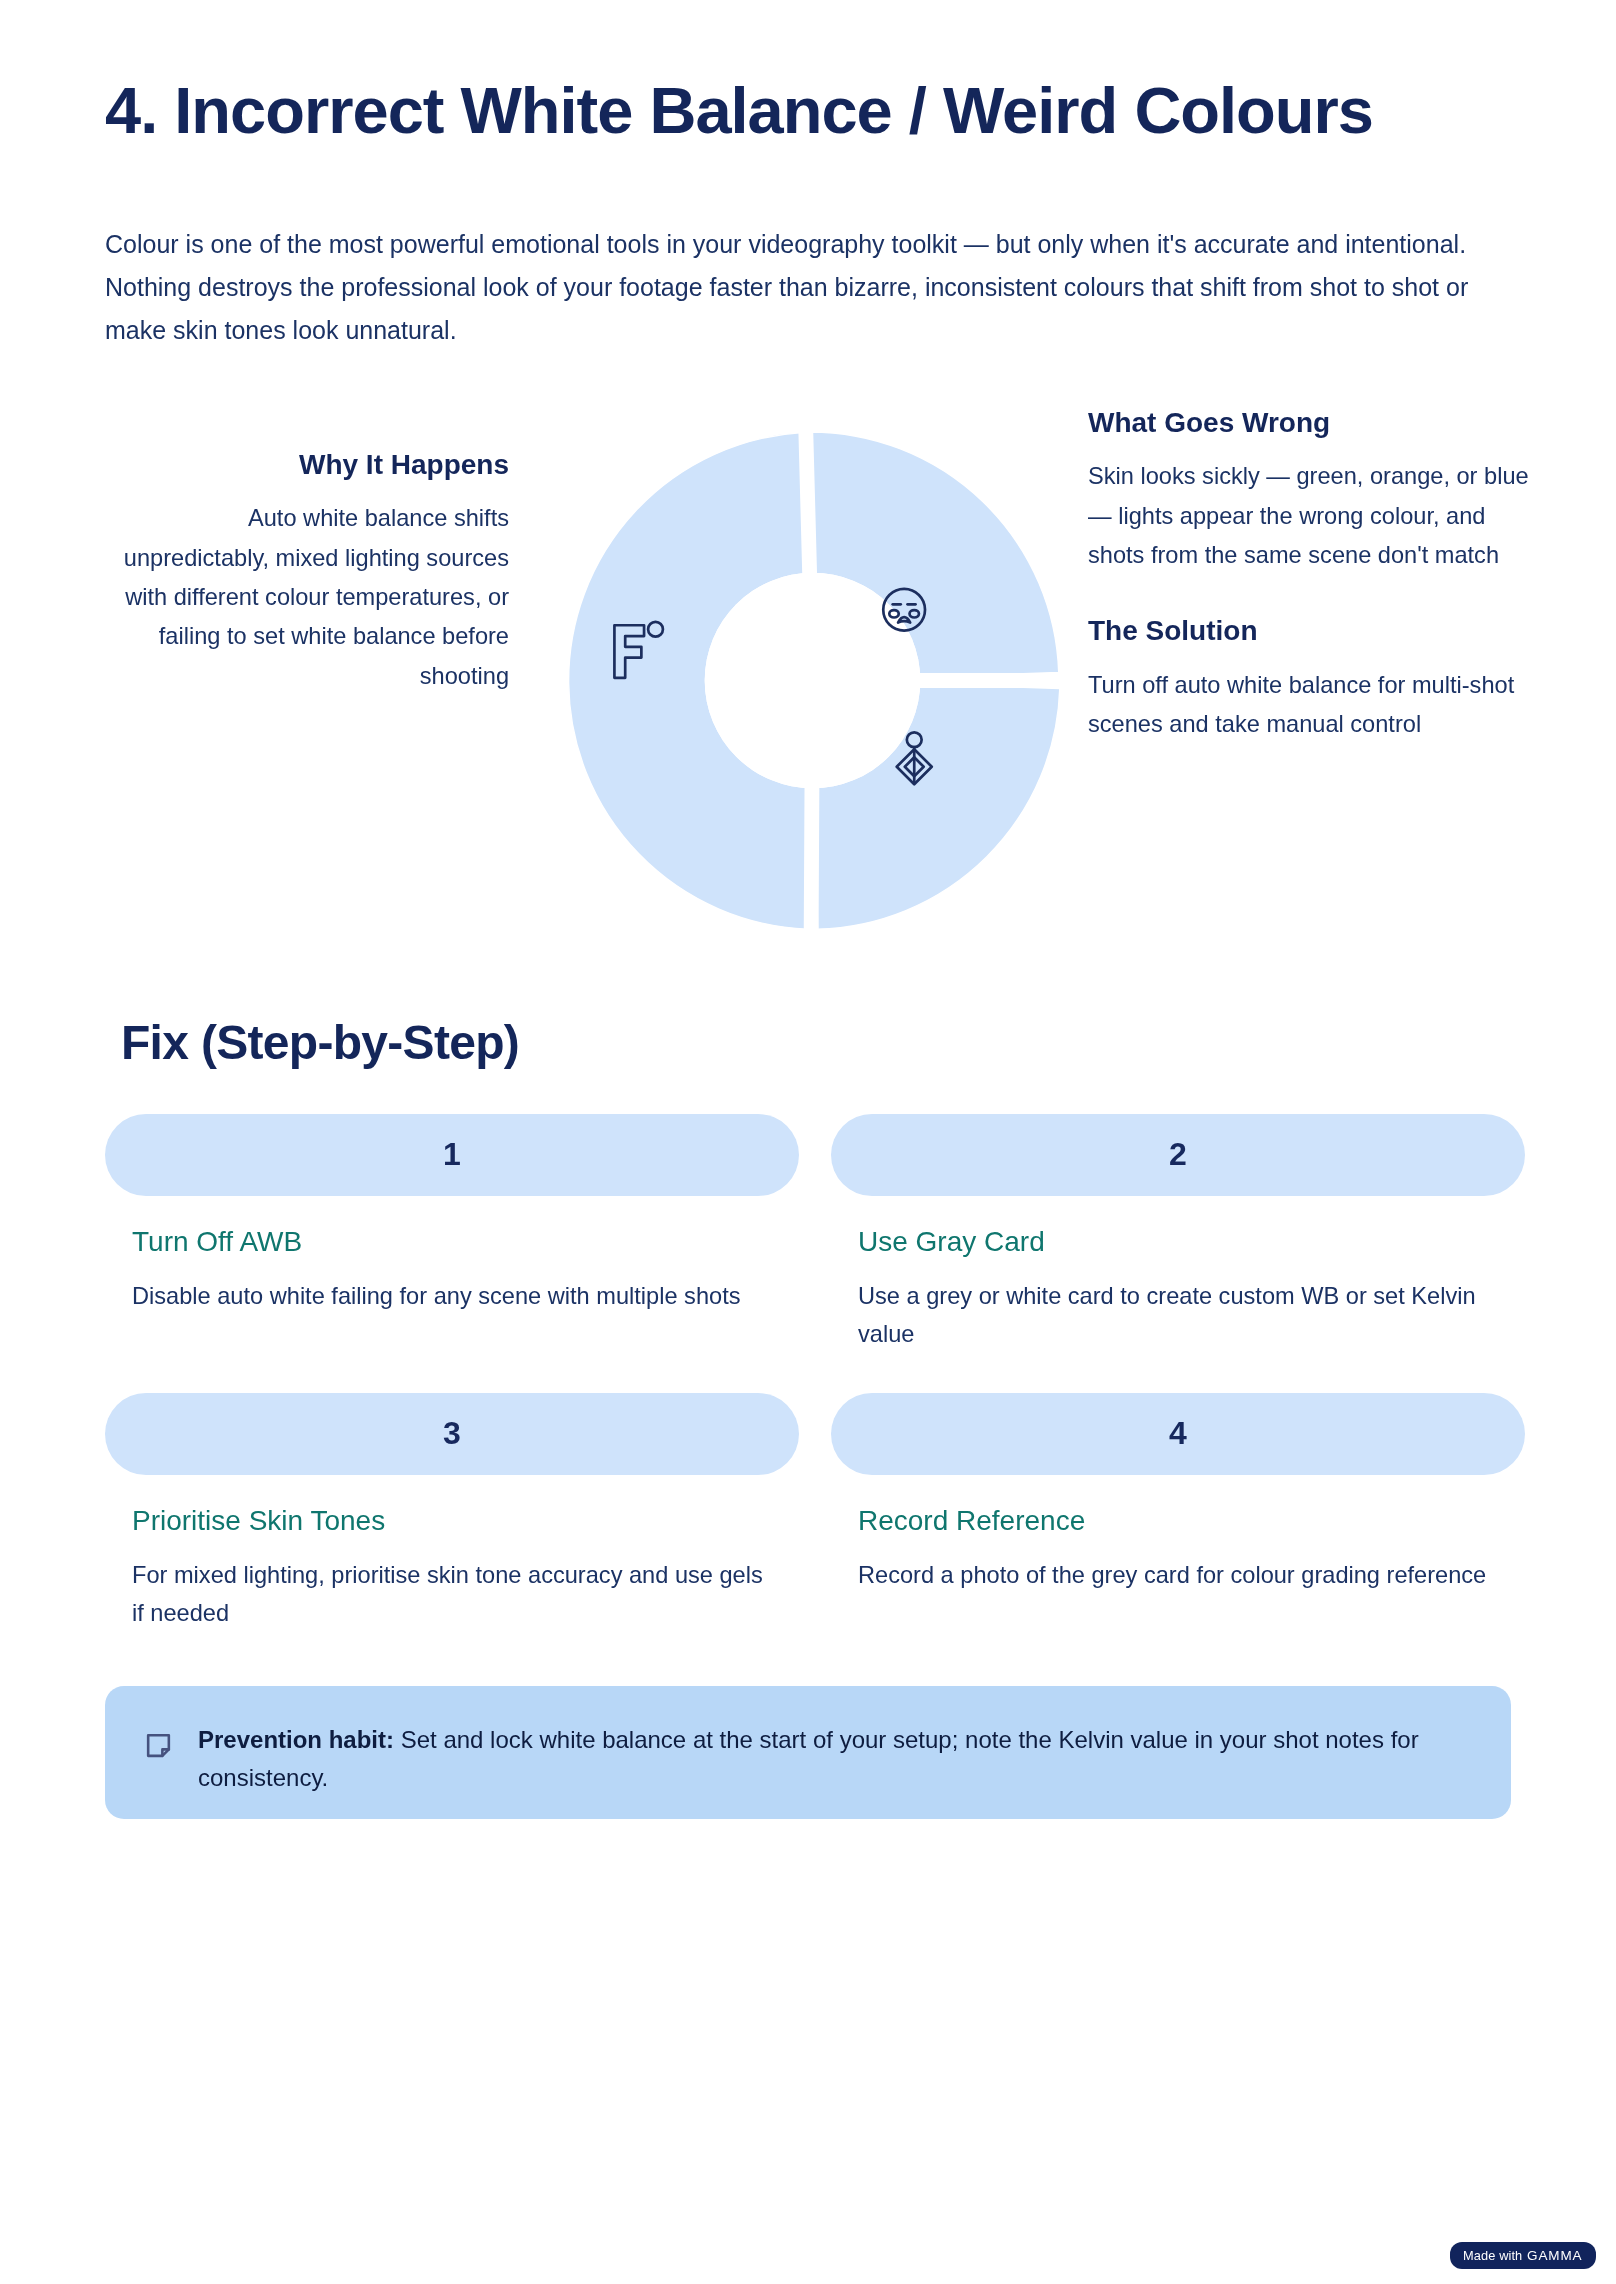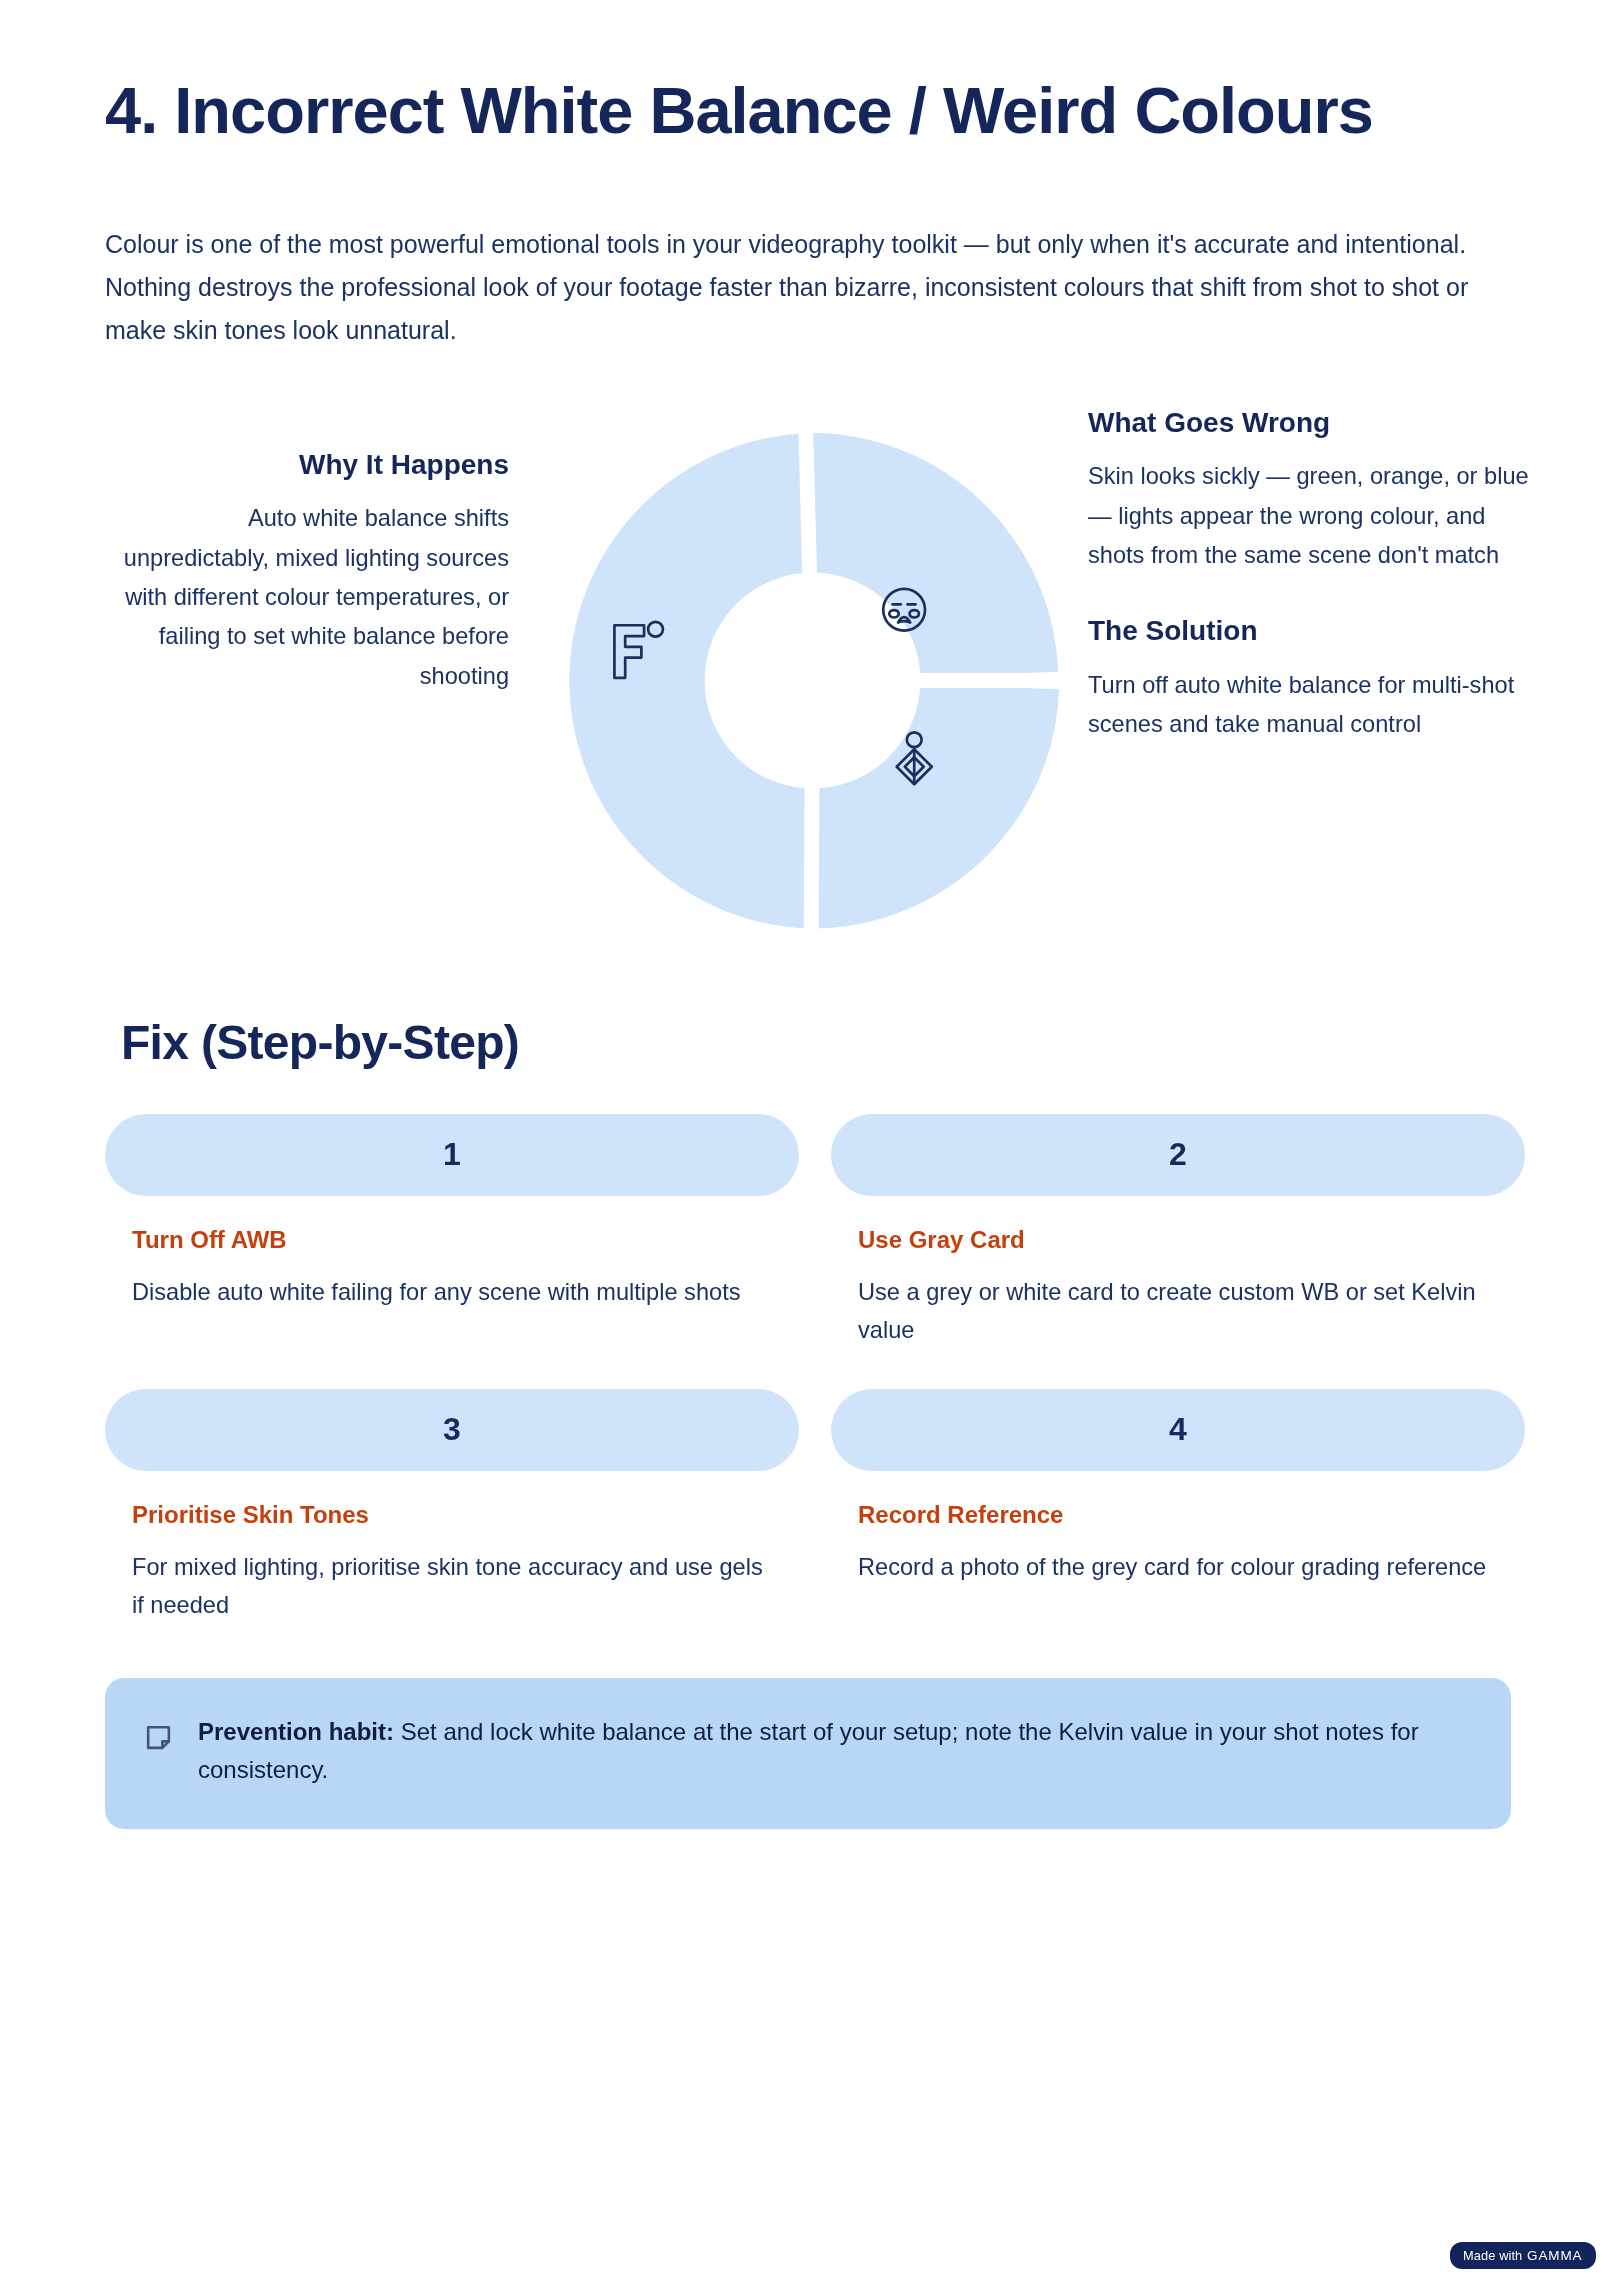--- a/index.html
+++ b/index.html
@@ -119,38 +119,38 @@
     background: #cfe3fb;
     display: flex;
     align-items: center;
     justify-content: center;
     font-size: 32px;
     font-weight: 700;
     color: #17295e;
   }
   .step-title {
     margin: 30px 0 0 27px;
-    font-size: 24px;
-    font-weight: 700;
-    color: #c2410c;
+    font-size: 28px;
+    font-weight: 400;
+    color: #0f766e;
   }
   .step-desc {
     margin: 19px 0 0 27px;
     font-size: 23.6px;
     line-height: 1.63;
     color: #1b3264;
     max-width: 646px;
   }
 
   
   .callout {
     margin-top: 53px;
     background: #b8d7f7;
     border-radius: 19px;
-    padding: 35px 40px 39px 38px;
+    padding: 35px 40px 21px 38px;
     display: flex;
     align-items: flex-start;
     gap: 24px;
     min-height: 108px;
     box-sizing: border-box;
   }
   .callout-icon {
     flex: 0 0 auto;
     width: 31px;
     height: 31px;

